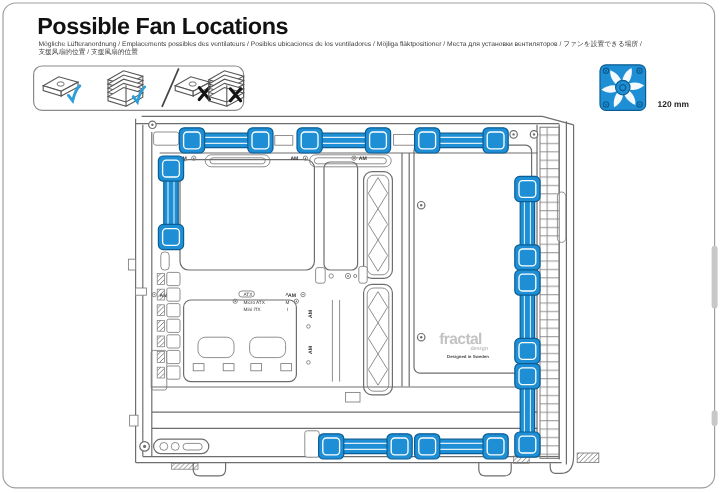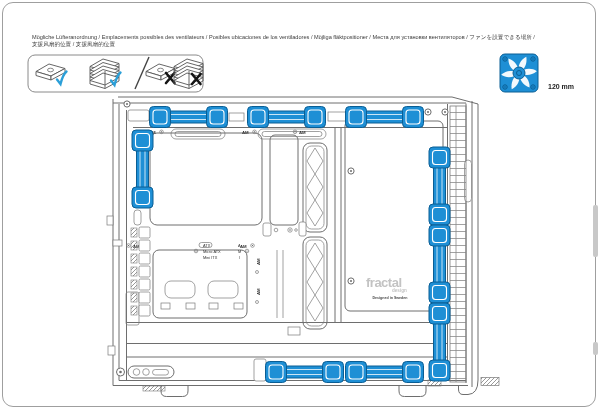--- a/index.html
+++ b/index.html
@@ -25,20 +25,21 @@
   .tbrand3{font:700 3.6px "Liberation Sans",sans-serif;fill:#4a4a4a;}
   .tsize{font:700 7px "Liberation Sans",sans-serif;fill:#222;}
   .icon-ln{fill:#fff;stroke:#555;stroke-width:.9;}
   .chk{fill:none;stroke:#2B9FD8;stroke-width:2.4;stroke-linecap:round;}
   .crs{fill:none;stroke:#151515;stroke-width:2.6;stroke-linecap:round;}
 </style>
 </head>
 <body>
 
 <div class="page">
+  <div class="hdr-title">Possible Fan Locations</div>
   <div class="hdr-sub sub1">Mögliche Lüfteranordnung / Emplacements possibles des ventilateurs / Posibles ubicaciones de los ventiladores / Möjliga fläktpositioner / Места для установки вентиляторов / ファンを設置できる場所 /</div>
   <div class="hdr-sub sub2">支援风扇的位置 / 支援風扇的位置</div>
 </div>
 <div class="edge-mark" style="left:593px;top:205px;width:5px;height:52px;"></div>
 <div class="edge-mark" style="left:593px;top:342px;width:5px;height:13px;"></div>
 
 <svg width="600" height="411" viewBox="0 0 600 411" style="position:absolute;left:0;top:0;">
   <defs>
     <pattern id="vents" width="16" height="7" patternUnits="userSpaceOnUse">
       <path d="M0,0.5 H16 M8,0 V7" stroke="#8a8a8a" stroke-width="0.8" fill="none"></path>

